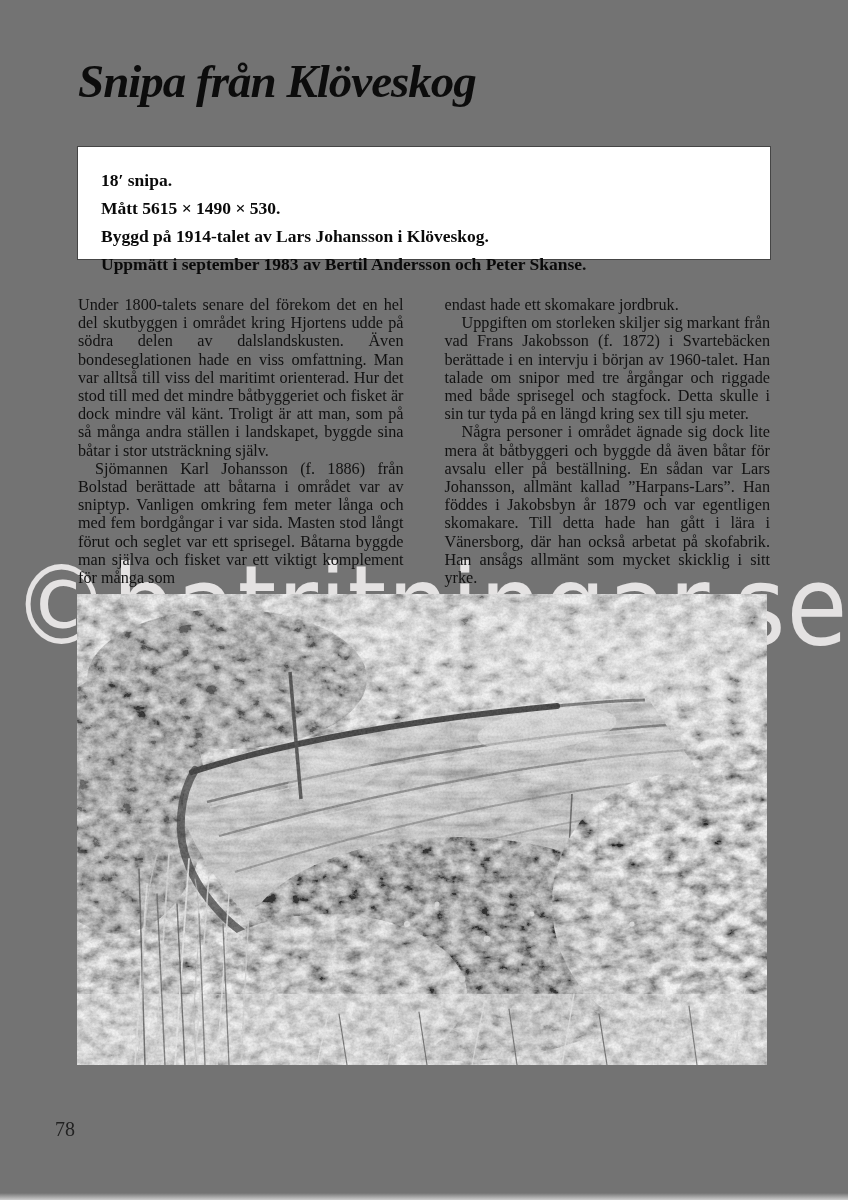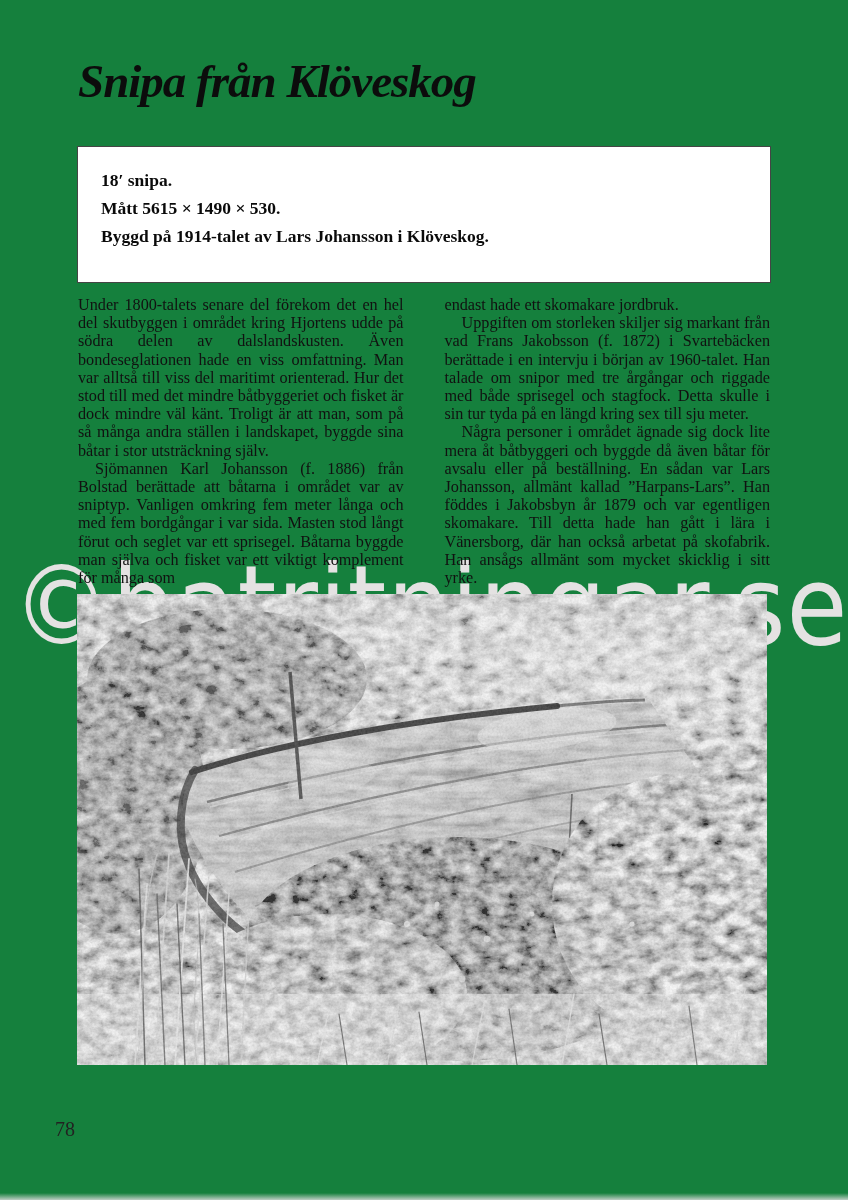--- a/index.html
+++ b/index.html
@@ -2,30 +2,30 @@
 <html lang="sv"><head>
 <meta charset="utf-8">
 <style>
   * { margin:0; padding:0; box-sizing:border-box; }
   html,body { background:#ffffff; }
   body {
     width:848px; height:1200px;
     font-family:"Liberation Serif", serif;
     color:#141414; position:relative; overflow:hidden;
   }
-  .page { position:absolute; inset:0; background:#15803d; }
+  .page { position:absolute; inset:0; background:#737373; }
 
   .title {
     position:absolute; left:78px; top:54px;
     font-size:47px; font-style:italic; font-weight:600;
     letter-spacing:-1px; color:#0c0c0c; white-space:nowrap; z-index:3;
   }
 
   .infobox {
-    position:absolute; left:77px; top:146px; width:694px; height:137px;
+    position:absolute; left:77px; top:146px; width:694px; height:114px;
     border:1.5px solid #454545; padding:19px 10px 0 23px; z-index:3;
     background:#ffffff;
   }
   .infobox .line {
     font-weight:bold; font-size:17.5px; line-height:28px; color:#0a0a0a;
     white-space:nowrap;
   }
 
   .cols {
     position:absolute; left:78px; top:296px; width:692px;
@@ -73,20 +73,21 @@
 <body>
 
 <div class="page">
 
   <h1 class="title">Snipa från Klöveskog</h1>
 
   <div class="infobox">
     <div class="line">18′ snipa.</div>
     <div class="line">Mått 5615 × 1490 × 530.</div>
     <div class="line">Byggd på 1914-talet av Lars Johansson i Klöveskog.</div>
+    <div class="line">Uppmätt i september 1983 av Bertil Andersson och Peter Skanse.</div>
   </div>
 
   <div class="cols">
     <div class="col">
       <p>Under 1800-talets senare del förekom det en hel del skutbyggen i området kring Hjortens udde på södra delen av dalslandskusten. Även bondeseglationen hade en viss omfattning. Man var alltså till viss del maritimt orienterad. Hur det stod till med det mindre båtbyggeriet och fisket är dock mindre väl känt. Troligt är att man, som på så många andra ställen i landskapet, byggde sina båtar i stor utsträckning själv.</p>
       <p class="indent">Sjömannen Karl Johansson (f. 1886) från Bolstad berättade att båtarna i området var av sniptyp. Vanligen omkring fem meter långa och med fem bordgångar i var sida. Masten stod långt förut och seglet var ett sprisegel. Båtarna byggde man själva och fisket var ett viktigt komplement för många som</p>
     </div>
     <div class="col">
       <p>endast hade ett skomakare jordbruk.</p>
       <p class="indent">Uppgiften om storleken skiljer sig markant från vad Frans Jakobsson (f. 1872) i Svartebäcken berättade i en intervju i början av 1960-talet. Han talade om snipor med tre årgångar och riggade med både sprisegel och stagfock. Detta skulle i sin tur tyda på en längd kring sex till sju meter.</p>

